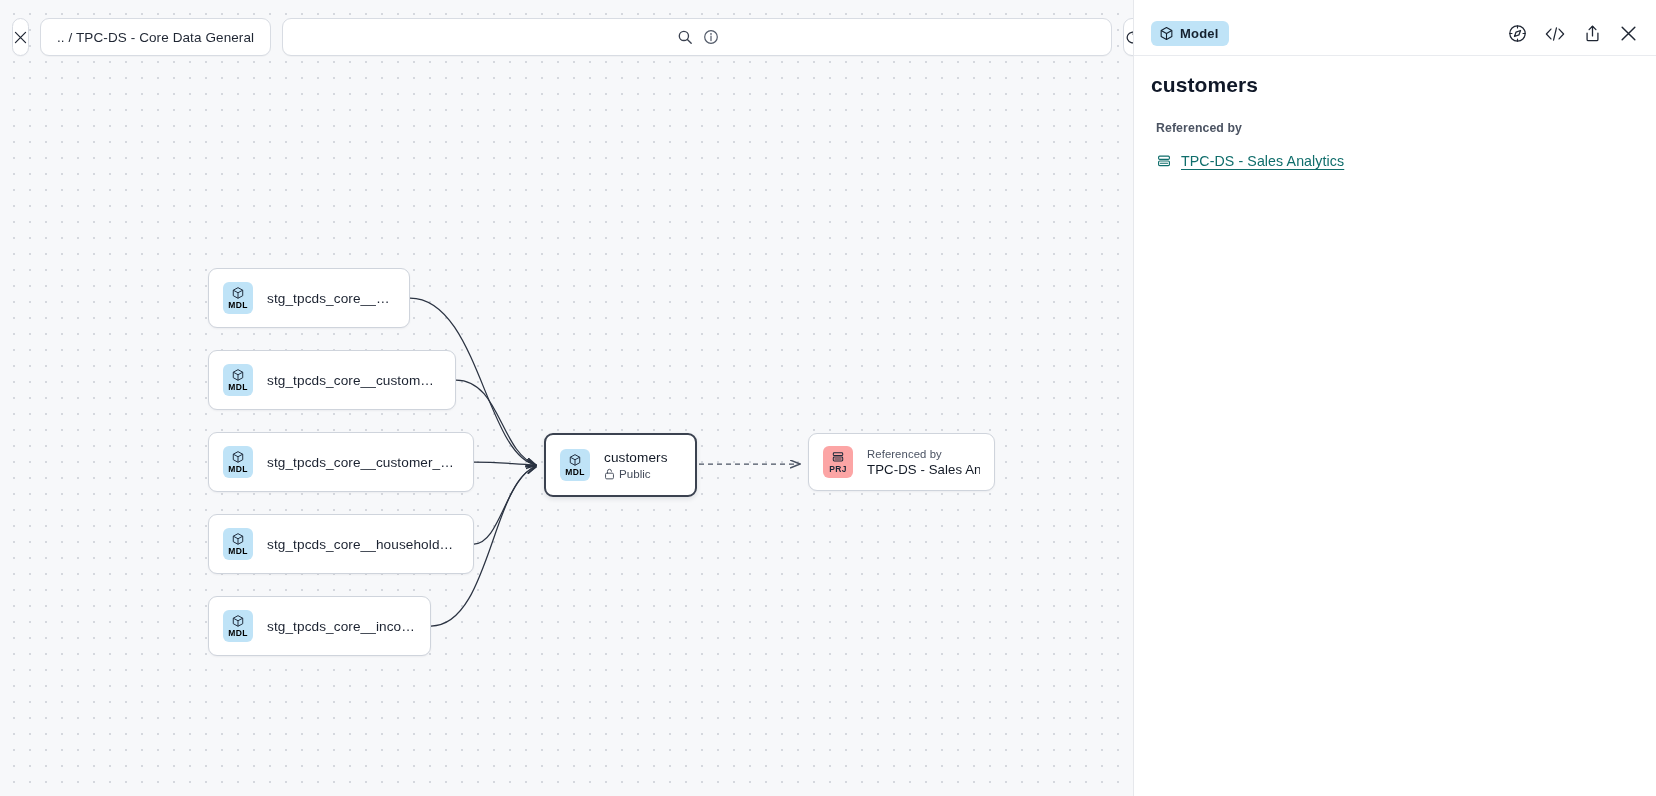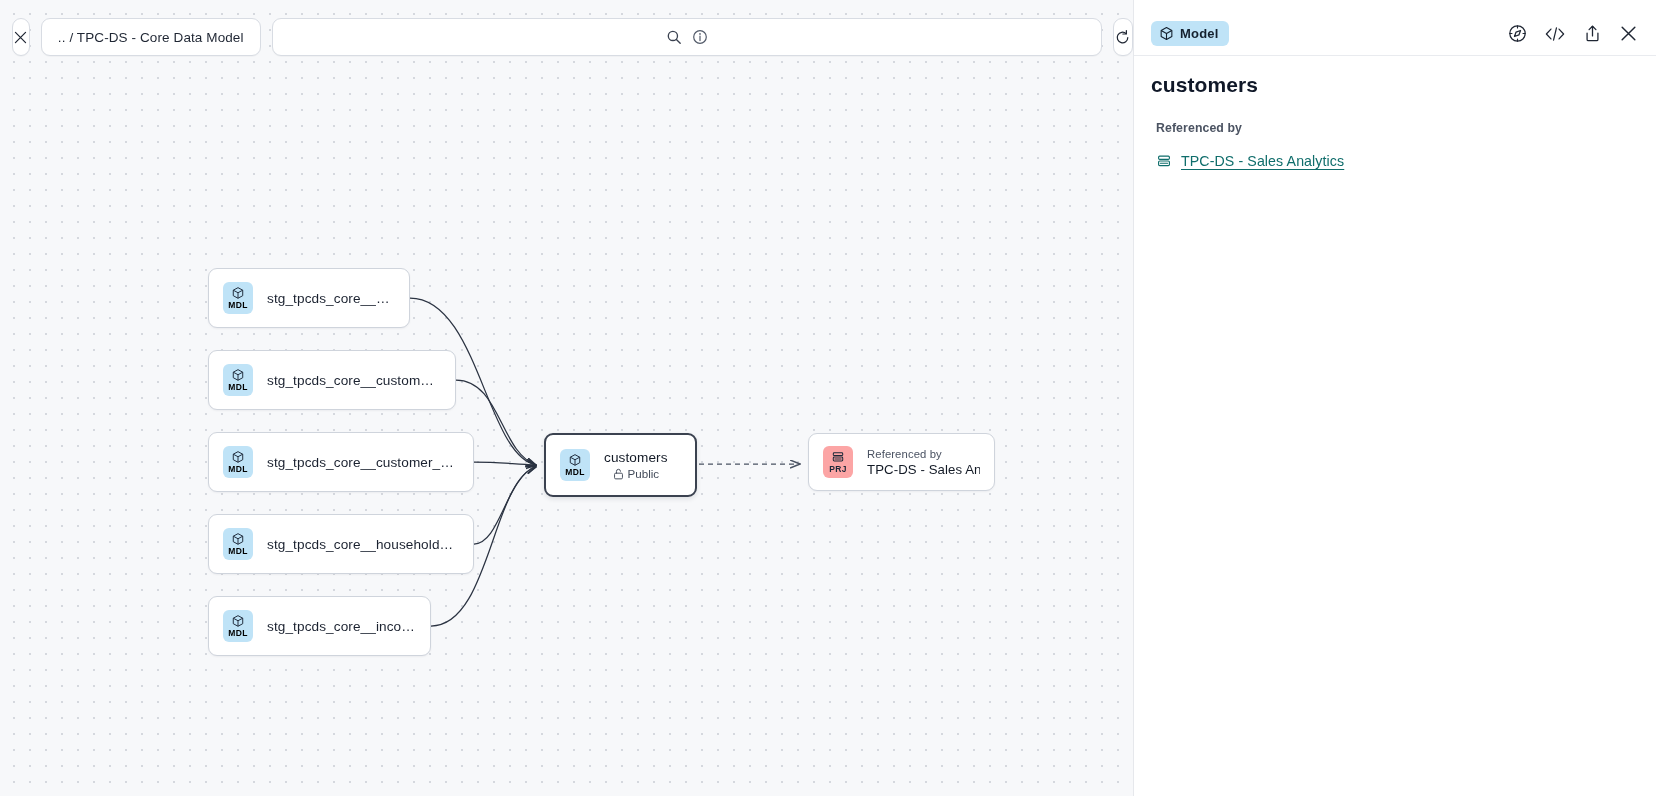--- a/index.html
+++ b/index.html
@@ -104,21 +104,20 @@
     overflow: hidden;
     text-overflow: ellipsis;
     letter-spacing: .1px;
   }
   .node-stack { display: flex; flex-direction: column; gap: 2px; overflow: hidden; }
   .node-title { font-size: 13.6px; color: #131a26; letter-spacing: .1px; white-space: nowrap; }
   .node-sub {
     font-size: 11.6px; color: #434b5a;
     display: flex; align-items: center; gap: 4px;
     white-space: nowrap;
-    justify-content: center;
   }
   .node-kicker { font-size: 11.3px; color: #4a5262; letter-spacing: .1px; white-space: nowrap;}
   .node-name2 { font-size: 13.2px; color: #131a26; letter-spacing: .1px; white-space: nowrap;}
 
   #edges { position: absolute; inset: 0; z-index: 2; pointer-events: none; }
 
   
   #side-panel {
     position: relative;
     width: 523px; height: 796px;
@@ -213,21 +212,21 @@
 
     <div id="toolbar">
 
       <div class="tb-btn" id="close-graph-btn">
         <svg class="ico" width="15" height="15" viewBox="0 0 16 16">
           <path d="M2.6 2.6 L13.4 13.4 M13.4 2.6 L2.6 13.4" stroke="#1f2633" stroke-width="1.3" stroke-linecap="round"></path>
         </svg>
       </div>
 
       <div class="tb-btn" id="breadcrumb-btn">
-        <span>.. / TPC-DS - Core Data Model</span>
+        <span>.. / TPC-DS - Core Data General</span>
       </div>
 
       <div class="tb-btn" id="search-box">
         <svg class="ico" width="16" height="16" viewBox="0 0 16 16">
           <circle cx="6.9" cy="6.9" r="4.6" fill="none" stroke="#3b4250" stroke-width="1.35"></circle>
           <path d="M10.4 10.4 L14.2 14.2" stroke="#3b4250" stroke-width="1.35" stroke-linecap="round"></path>
         </svg>
         <svg class="ico" width="16" height="16" viewBox="0 0 16 16">
           <circle cx="8" cy="8" r="6.3" fill="none" stroke="#525a69" stroke-width="1.2"></circle>
           <circle cx="8" cy="4.9" r="0.85" fill="#525a69"></circle>

